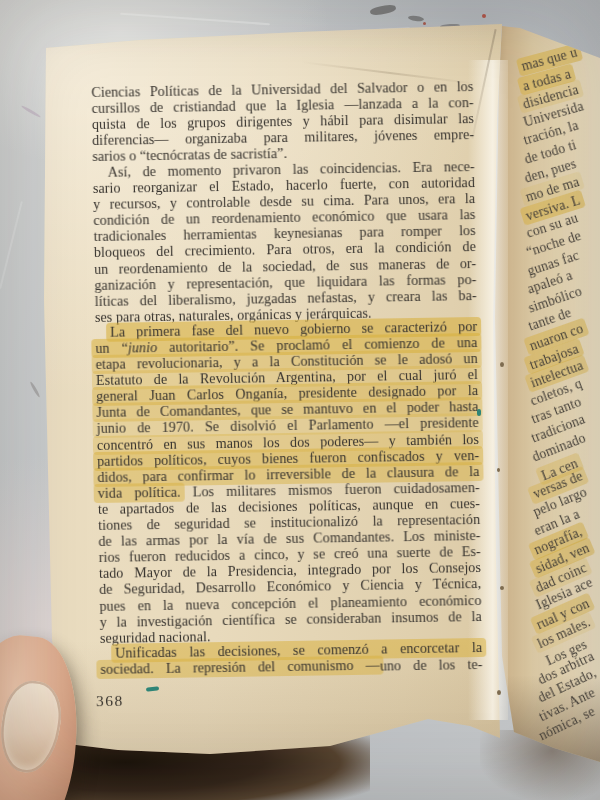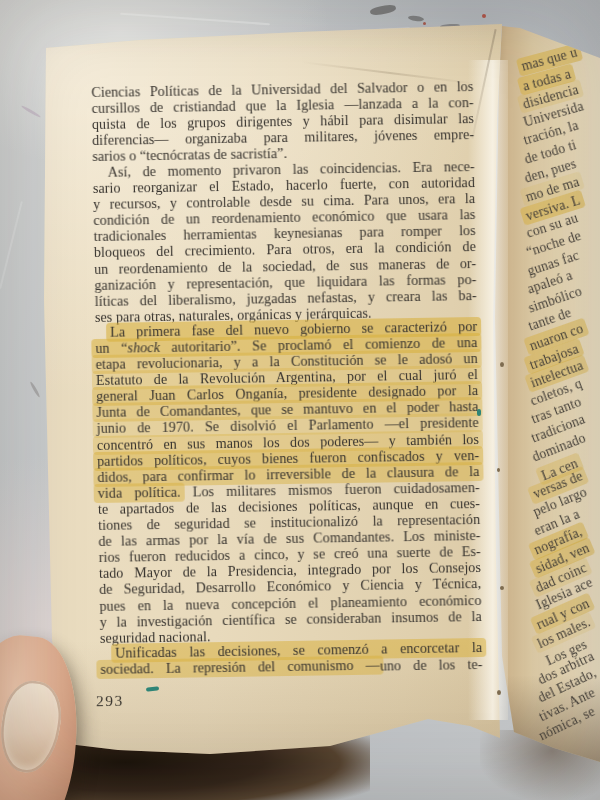--- a/index.html
+++ b/index.html
@@ -165,21 +165,21 @@
     <div class="pline"><span>sario reorganizar el Estado, hacerlo fuerte, con autoridad</span></div>
     <div class="pline"><span>y recursos, y controlable desde su cima. Para unos, era la</span></div>
     <div class="pline"><span>condición de un reordenamiento económico que usara las</span></div>
     <div class="pline"><span>tradicionales herramientas keynesianas para romper los</span></div>
     <div class="pline"><span>bloqueos del crecimiento. Para otros, era la condición de</span></div>
     <div class="pline"><span>un reordenamiento de la sociedad, de sus maneras de or-</span></div>
     <div class="pline"><span>ganización y representación, que liquidara las formas po-</span></div>
     <div class="pline"><span>líticas del liberalismo, juzgadas nefastas, y creara las ba-</span></div>
     <div class="pline pl"><span>ses para otras, naturales, orgánicas y jerárquicas.</span></div>
     <div class="pline ind"><span class="hl" style="background: rgba(216, 176, 60, 0.58);">La primera fase del nuevo gobierno se caracterizó por</span></div>
-    <div class="pline"><span class="hl" style="background: rgba(216, 176, 60, 0.55);">un “<em>shock</em> autoritario”. Se proclamó el comienzo de una</span></div>
+    <div class="pline"><span class="hl" style="background: rgba(216, 176, 60, 0.55);">un “<em>junio</em> autoritario”. Se proclamó el comienzo de una</span></div>
     <div class="pline"><span class="hl" style="background: rgba(216, 176, 60, 0.4);">etapa revolucionaria, y a la Constitución se le adosó un</span></div>
     <div class="pline"><span class="hl" style="background: rgba(216, 176, 60, 0.3);">Estatuto de la Revolución Argentina, por el cual juró el</span></div>
     <div class="pline"><span class="hl" style="background: rgba(216, 176, 60, 0.45);">general Juan Carlos Onganía, presidente designado por la</span></div>
     <div class="pline"><span class="hl" style="background: rgba(216, 176, 60, 0.4);">Junta de Comandantes, que se mantuvo en el poder hasta</span></div>
     <div class="pline"><span class="hl" style="background: rgba(216, 176, 60, 0.26);">junio de 1970. Se disolvió el Parlamento —el presidente</span></div>
     <div class="pline"><span class="hl" style="background: rgba(216, 176, 60, 0.34);">concentró en sus manos los dos poderes— y también los</span></div>
     <div class="pline"><span class="hl" style="background: rgba(216, 176, 60, 0.5);">partidos políticos, cuyos bienes fueron confiscados y ven-</span></div>
     <div class="pline"><span class="hl" style="background: rgba(216, 176, 60, 0.45);">didos, para confirmar lo irreversible de la clausura de la</span></div>
     <div class="pline"><span class="hl" style="background: rgba(216, 176, 60, 0.45);">vida política.</span><span> Los militares mismos fueron cuidadosamen-</span></div>
     <div class="pline"><span>te apartados de las decisiones políticas, aunque en cues-</span></div>
@@ -187,21 +187,21 @@
     <div class="pline"><span>de las armas por la vía de sus Comandantes. Los ministe-</span></div>
     <div class="pline"><span>rios fueron reducidos a cinco, y se creó una suerte de Es-</span></div>
     <div class="pline"><span>tado Mayor de la Presidencia, integrado por los Consejos</span></div>
     <div class="pline"><span>de Seguridad, Desarrollo Económico y Ciencia y Técnica,</span></div>
     <div class="pline"><span>pues en la nueva concepción el planeamiento económico</span></div>
     <div class="pline"><span>y la investigación científica se consideraban insumos de la</span></div>
     <div class="pline pl"><span>seguridad nacional.</span></div>
     <div class="pline ind"><span class="hl" style="background: rgba(216, 176, 60, 0.52);">Unificadas las decisiones, se comenzó a encorcetar la</span></div>
     <div class="pline"><span class="hl" style="background: rgba(216, 176, 60, 0.48);">sociedad. La represión del comunismo —</span><span>uno de los te-</span></div>
   </div>
-<div class="page-num">293</div>
+<div class="page-num">368</div>
 
 <div class="ink-dash" style="left:146px;top:687px;width:13px;height:3.5px;transform:rotate(-6deg);border-radius:2px;"></div>
 <div class="ink-dash" style="left:477px;top:409px;width:4px;height:7px;border-radius:2px;"></div>
 <div class="hole" style="left:500px;top:362px;width:4px;height:5px;"></div>
 <div class="hole" style="left:497px;top:468px;width:3px;height:4px;"></div>
 <div class="hole" style="left:500px;top:586px;width:4px;height:4px;"></div>
 <div class="hole" style="left:497px;top:690px;width:4px;height:5px;"></div>
 
 <div class="thumb">
   <div class="thumb-nail"></div>

